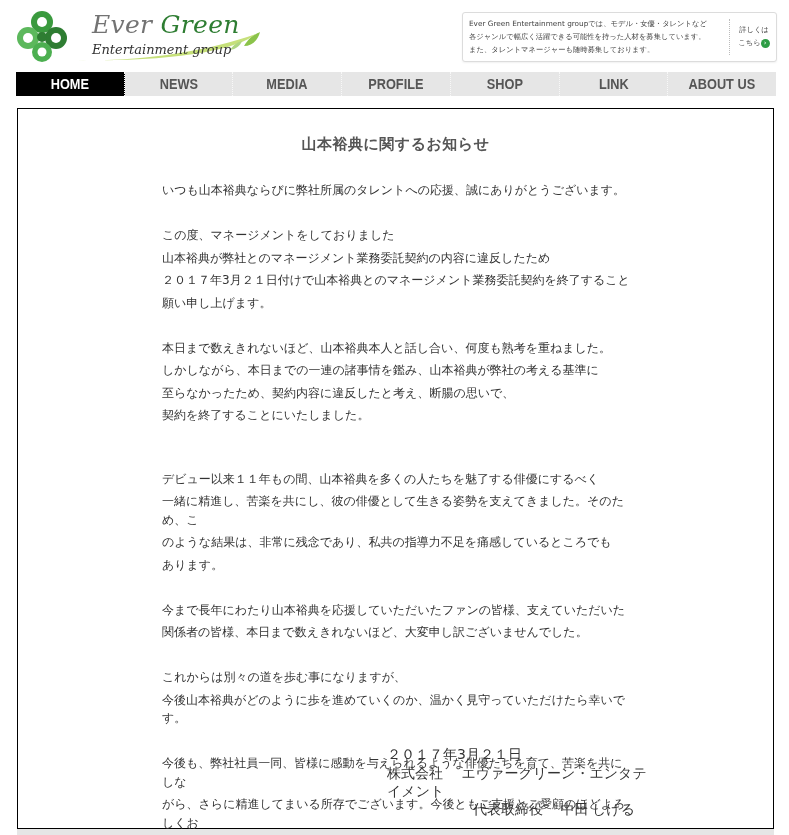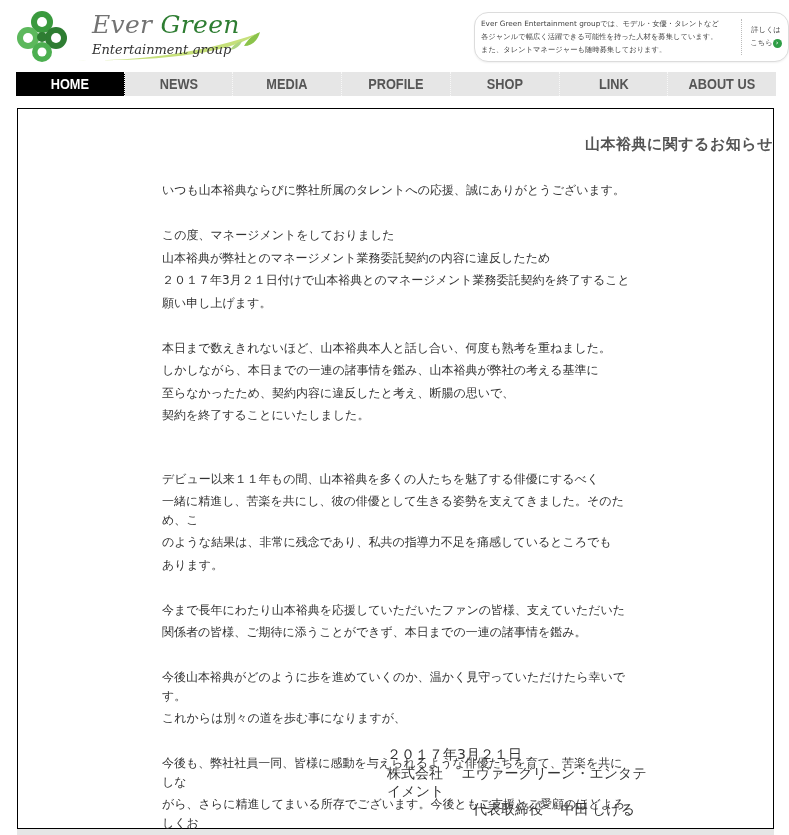--- a/index.html
+++ b/index.html
@@ -6,39 +6,39 @@
   body { width:789px; height:835px; position:relative; overflow:hidden; font-family:"DejaVu Sans", sans-serif; color:#333; }
 
   
   .logo { position:absolute; left:14px; top:6px; width:240px; height:58px; }
   .logo .clover { position:absolute; left:0; top:2px; width:56px; height:56px; }
   .logo .leaf { position:absolute; left:52px; top:26px; width:196px; height:30px; }
   .logo .title { position:absolute; left:78px; top:4px; font-family:"DejaVu Serif", serif; font-style:italic; font-size:25px; color:#2e7d32; letter-spacing:0.3px; white-space:nowrap; }
   .logo .title .ever { color:#737373; }
   .logo .sub { position:absolute; left:78px; top:36px; font-family:"DejaVu Serif", serif; font-style:italic; font-size:13px; color:#333; white-space:nowrap; }
 
-  .recruit { position:absolute; left:462px; top:12px; width:313px; height:48px; border:1px solid #dcdcdc; border-radius:14px; background:#fff; box-shadow:0 1px 2px rgba(0,0,0,0.06);margin-left:12px; }
+  .recruit { position:absolute; left:462px; top:12px; width:313px; height:48px; border:1px solid #dcdcdc; border-radius:3px; background:#fff; box-shadow:0 1px 2px rgba(0,0,0,0.06); }
   .recruit .text { position:absolute; left:6px; top:4px; width:258px; font-size:7.3px; line-height:13px; color:#444; }
   .recruit .sep { position:absolute; left:266px; top:6px; height:36px; border-left:1px dotted #bbb; }
   .recruit .more { position:absolute; left:272px; top:10px; width:38px; font-size:7.3px; line-height:13px; color:#444; text-align:center; }
   .recruit .arrow { display:inline-block; width:9px; height:9px; border-radius:50%; background:#2e9d45; color:#fff; font-size:7px; line-height:9px; text-align:center; vertical-align:middle; }
 
   
   .nav { position:absolute; left:16px; top:72px; width:760px; height:24px; display:flex; background:#e6e6e6; }
   .nav .itemwrap { flex:1; border-right:1px dotted #f8f8f8; box-sizing:border-box; }
   .nav .itemwrap:last-child { border-right:none; }
   .nav .itemwrap.active { background:#000000; }
   .nav .itemwrap .lbl { display:block; height:24px; line-height:24px; text-align:center; font-family:"Liberation Sans", sans-serif; font-weight:bold; font-size:14.5px; color:#555; transform:scaleX(0.88); }
   .nav .itemwrap.active .lbl { color:#fff; }
 
   
   .content { position:absolute; left:17px; top:108px; width:757px; height:721px; border:1px solid #000; box-sizing:border-box; background:#fff; }
   .bottom-strip { position:absolute; left:17px; top:829px; width:757px; height:6px; background:#e6e6e6; }
 
-  .notice-title { position:absolute; left:0; top:26px; width:100%; text-align:right; font-size:15px; font-weight:bold; color:#555; letter-spacing:0.5px; }
+  .notice-title { position:absolute; left:0; top:26px; width:100%; text-align:center; font-size:15px; font-weight:bold; color:#555; letter-spacing:0.5px; }
   .body-text { position:absolute; left:140px; top:68px; width:480px; font-size:12px; line-height:18.5px; color:#333; }
   .body-text p { margin:4px; }
   .body-text .gap { height:18.5px; }
   .body-text .gap2 { height:37px; }
 
   .signature { position:absolute; left:369px; top:636px; width:260px; font-size:14px; line-height:18.5px; color:#333; }
   .signature .right { text-align:right; padding-right:12px;font-family:Liberation Serif, serif; }
 </style>
 </head>
 <body>
@@ -120,25 +120,25 @@
     <p>契約を終了することにいたしました。</p>
     <div class="gap2"></div>
 
     <p>デビュー以来１１年もの間、山本裕典を多くの人たちを魅了する俳優にするべく</p>
     <p>一緒に精進し、苦楽を共にし、彼の俳優として生きる姿勢を支えてきました。そのため、こ</p>
     <p>のような結果は、非常に残念であり、私共の指導力不足を痛感しているところでも</p>
     <p>あります。</p>
     <div class="gap"></div>
 
     <p>今まで長年にわたり山本裕典を応援していただいたファンの皆様、支えていただいた</p>
-    <p>関係者の皆様、ご期待に添うことができず、本日までの一連の諸事情を鑑み。</p>
+    <p>関係者の皆様、本日まで数えきれないほど、大変申し訳ございませんでした。</p>
     <div class="gap"></div>
 
+    <p>これからは別々の道を歩む事になりますが、</p>
     <p>今後山本裕典がどのように歩を進めていくのか、温かく見守っていただけたら幸いです。</p>
-    <p>これからは別々の道を歩む事になりますが、</p>
     <div class="gap"></div>
 
     <p>今後も、弊社社員一同、皆様に感動を与えられるような俳優たちを育て、苦楽を共にしな</p>
     <p>がら、さらに精進してまいる所存でございます。今後ともご支援とご愛顧のほどよろしくお</p>
     <p>願い申し上げます。</p>
   </div>
 
   <div class="signature">
     <div>２０１７年3月２１日</div>
     <div>株式会社　 エヴァーグリーン・エンタテイメント</div>

